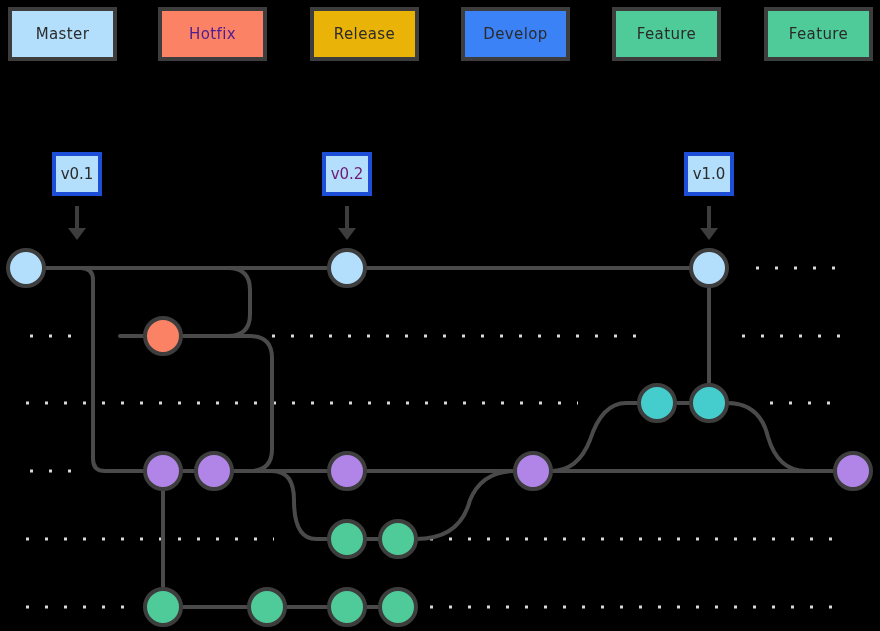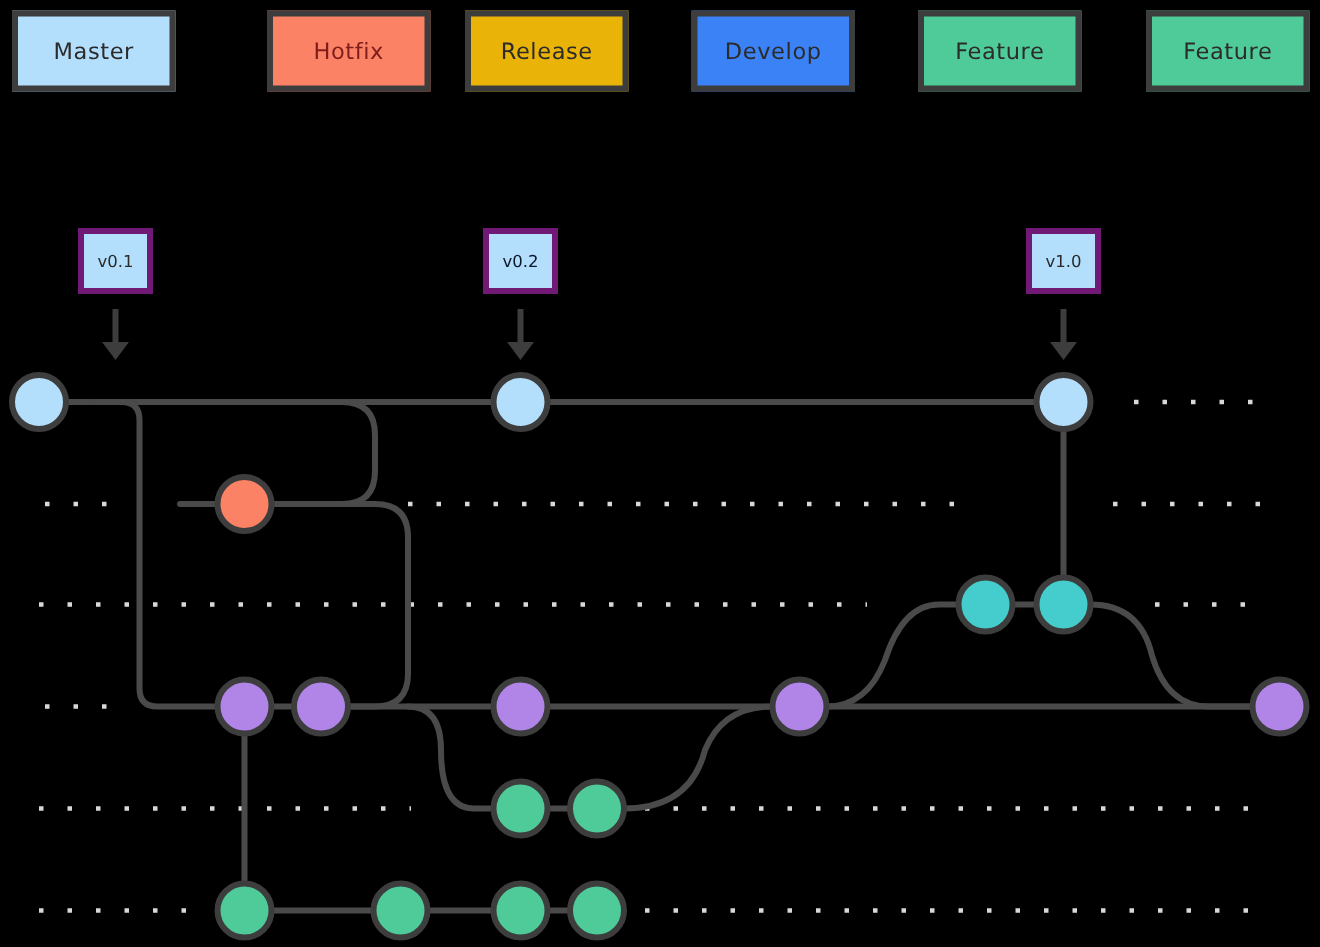--- a/index.html
+++ b/index.html
@@ -27,26 +27,26 @@
     align-items: center;
     justify-content: center;
     color: #2b2b2b;
     font-size: 15px;
     letter-spacing: 0.4px;
     user-select: none;
   }
   .tag-box {
     position: absolute;
     box-sizing: border-box;
-    border: 4px solid #701a75;
+    border: 4px solid #1d4ed8;
     display: flex;
     align-items: center;
     justify-content: center;
     color: #2b2b2b;
-    font-size: 11px;
+    font-size: 15px;
     user-select: none;
   }
   svg#graph {
     position: absolute;
     left: 0;
     top: 0;
     width: 880px;
     height: 631px;
   }
   .edge {
@@ -144,41 +144,41 @@
         <polygon class="tagarrow-head" points="338,228 356,228 347,240" fill="#3d3d3d"></polygon>
         <line class="tagarrow" x1="709" y1="206" x2="709" y2="231" stroke="#3d3d3d"></line>
         <polygon class="tagarrow-head" points="700,228 718,228 709,240" fill="#3d3d3d"></polygon>
       </g>
   </svg>
 
   <div id="legend">
       <div class="legend-box" style="left: 8px; top: 7px; width: 109px; height: 54px; background: rgb(179, 223, 252); color: rgb(43, 43, 43);">
         <span>Master</span>
       </div>
-      <div class="legend-box" style="left: 158px; top: 7px; width: 109px; height: 54px; background: rgb(251, 130, 100); color: #7f1d1d; margin-left: 20px;">
+      <div class="legend-box" style="left: 158px; top: 7px; width: 109px; height: 54px; background: rgb(251, 130, 100); color: #4c1d95;">
         <span>Hotfix</span>
       </div>
       <div class="legend-box" style="left: 310px; top: 7px; width: 109px; height: 54px; background: #eab308; color: rgb(43, 43, 43);">
         <span>Release</span>
       </div>
       <div class="legend-box" style="left: 461px; top: 7px; width: 109px; height: 54px; background: #3b82f6; color: rgb(43, 43, 43);">
         <span>Develop</span>
       </div>
       <div class="legend-box" style="left: 612px; top: 7px; width: 109px; height: 54px; background: rgb(78, 203, 152); color: rgb(43, 43, 43);">
         <span>Feature</span>
       </div>
       <div class="legend-box" style="left: 764px; top: 7px; width: 109px; height: 54px; background: rgb(78, 203, 152); color: rgb(43, 43, 43);">
         <span>Feature</span>
       </div>
     </div>
   <div id="tags">
       <div class="tag-box" style="left: 52px; top: 152px; width: 50px; height: 44px; background: rgb(179, 223, 252); color: rgb(43, 43, 43);">
         <span>v0.1</span>
       </div>
-      <div class="tag-box" style="left: 322px; top: 152px; width: 50px; height: 44px; background: rgb(179, 223, 252); color: #0f172a;">
+      <div class="tag-box" style="left: 322px; top: 152px; width: 50px; height: 44px; background: rgb(179, 223, 252); color: #701a75;">
         <span>v0.2</span>
       </div>
       <div class="tag-box" style="left: 684px; top: 152px; width: 50px; height: 44px; background: rgb(179, 223, 252); color: rgb(43, 43, 43);">
         <span>v1.0</span>
       </div>
     </div>
 
 </div>
 
 </body></html>

